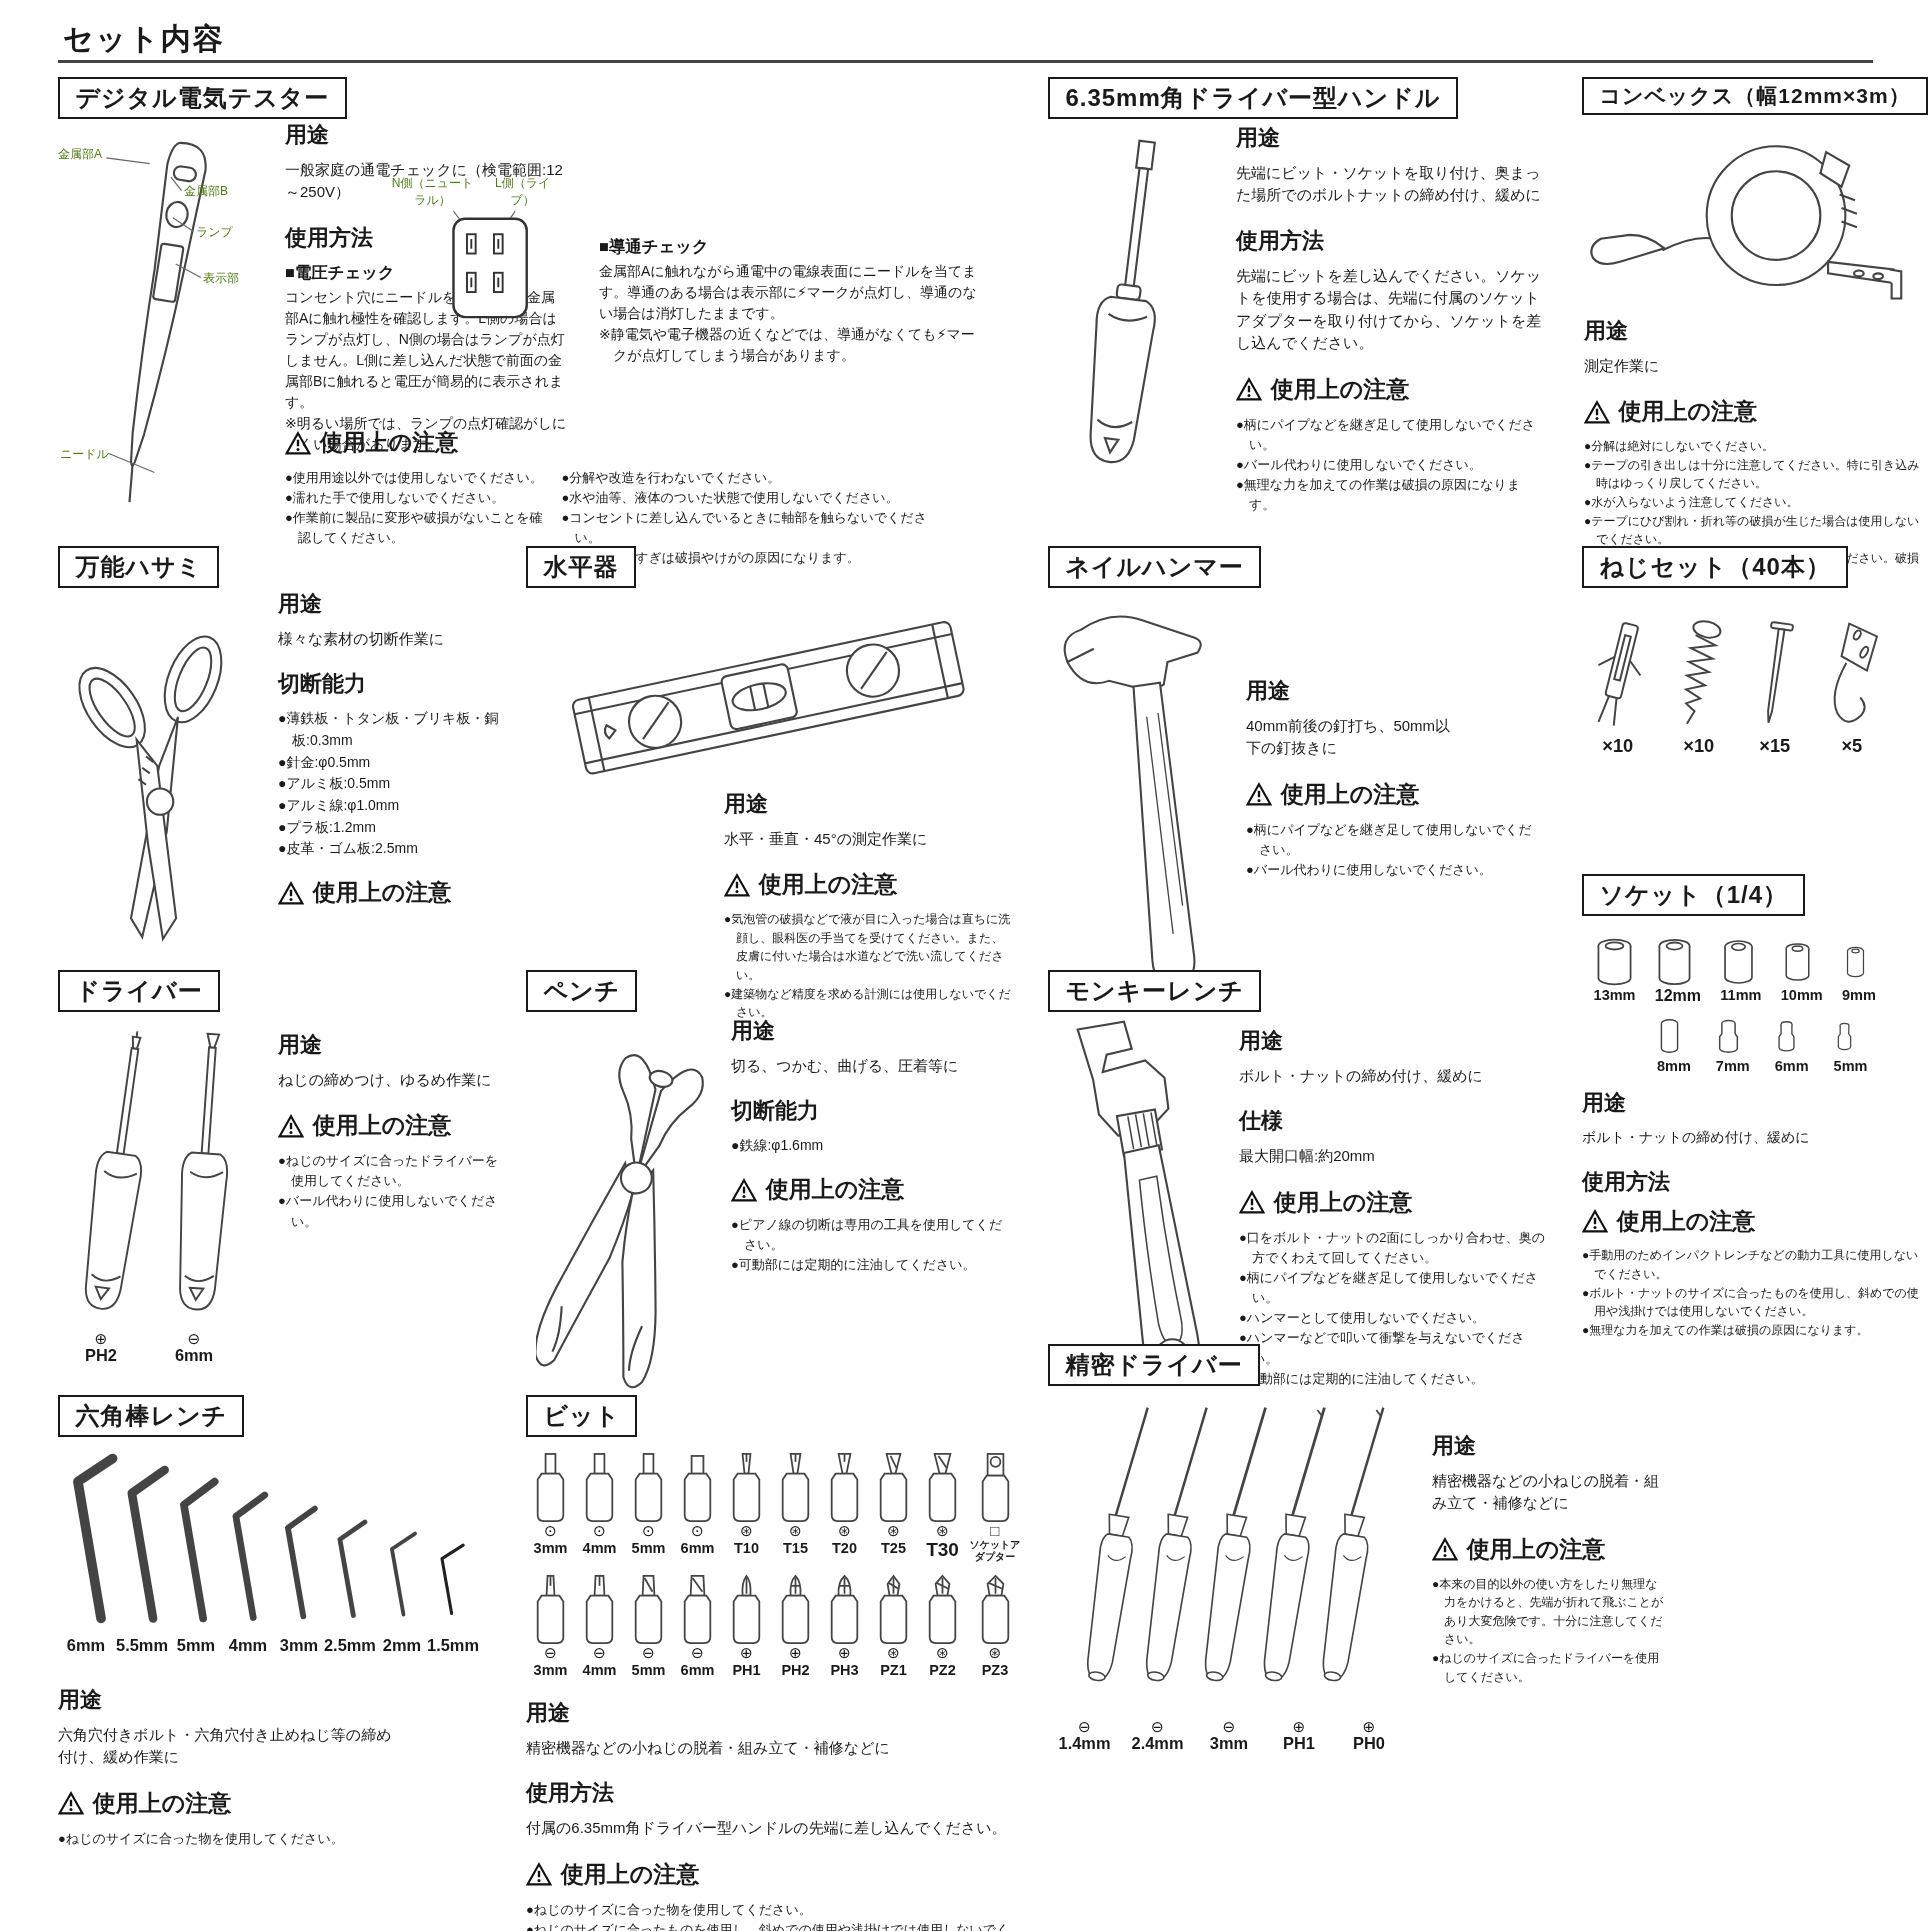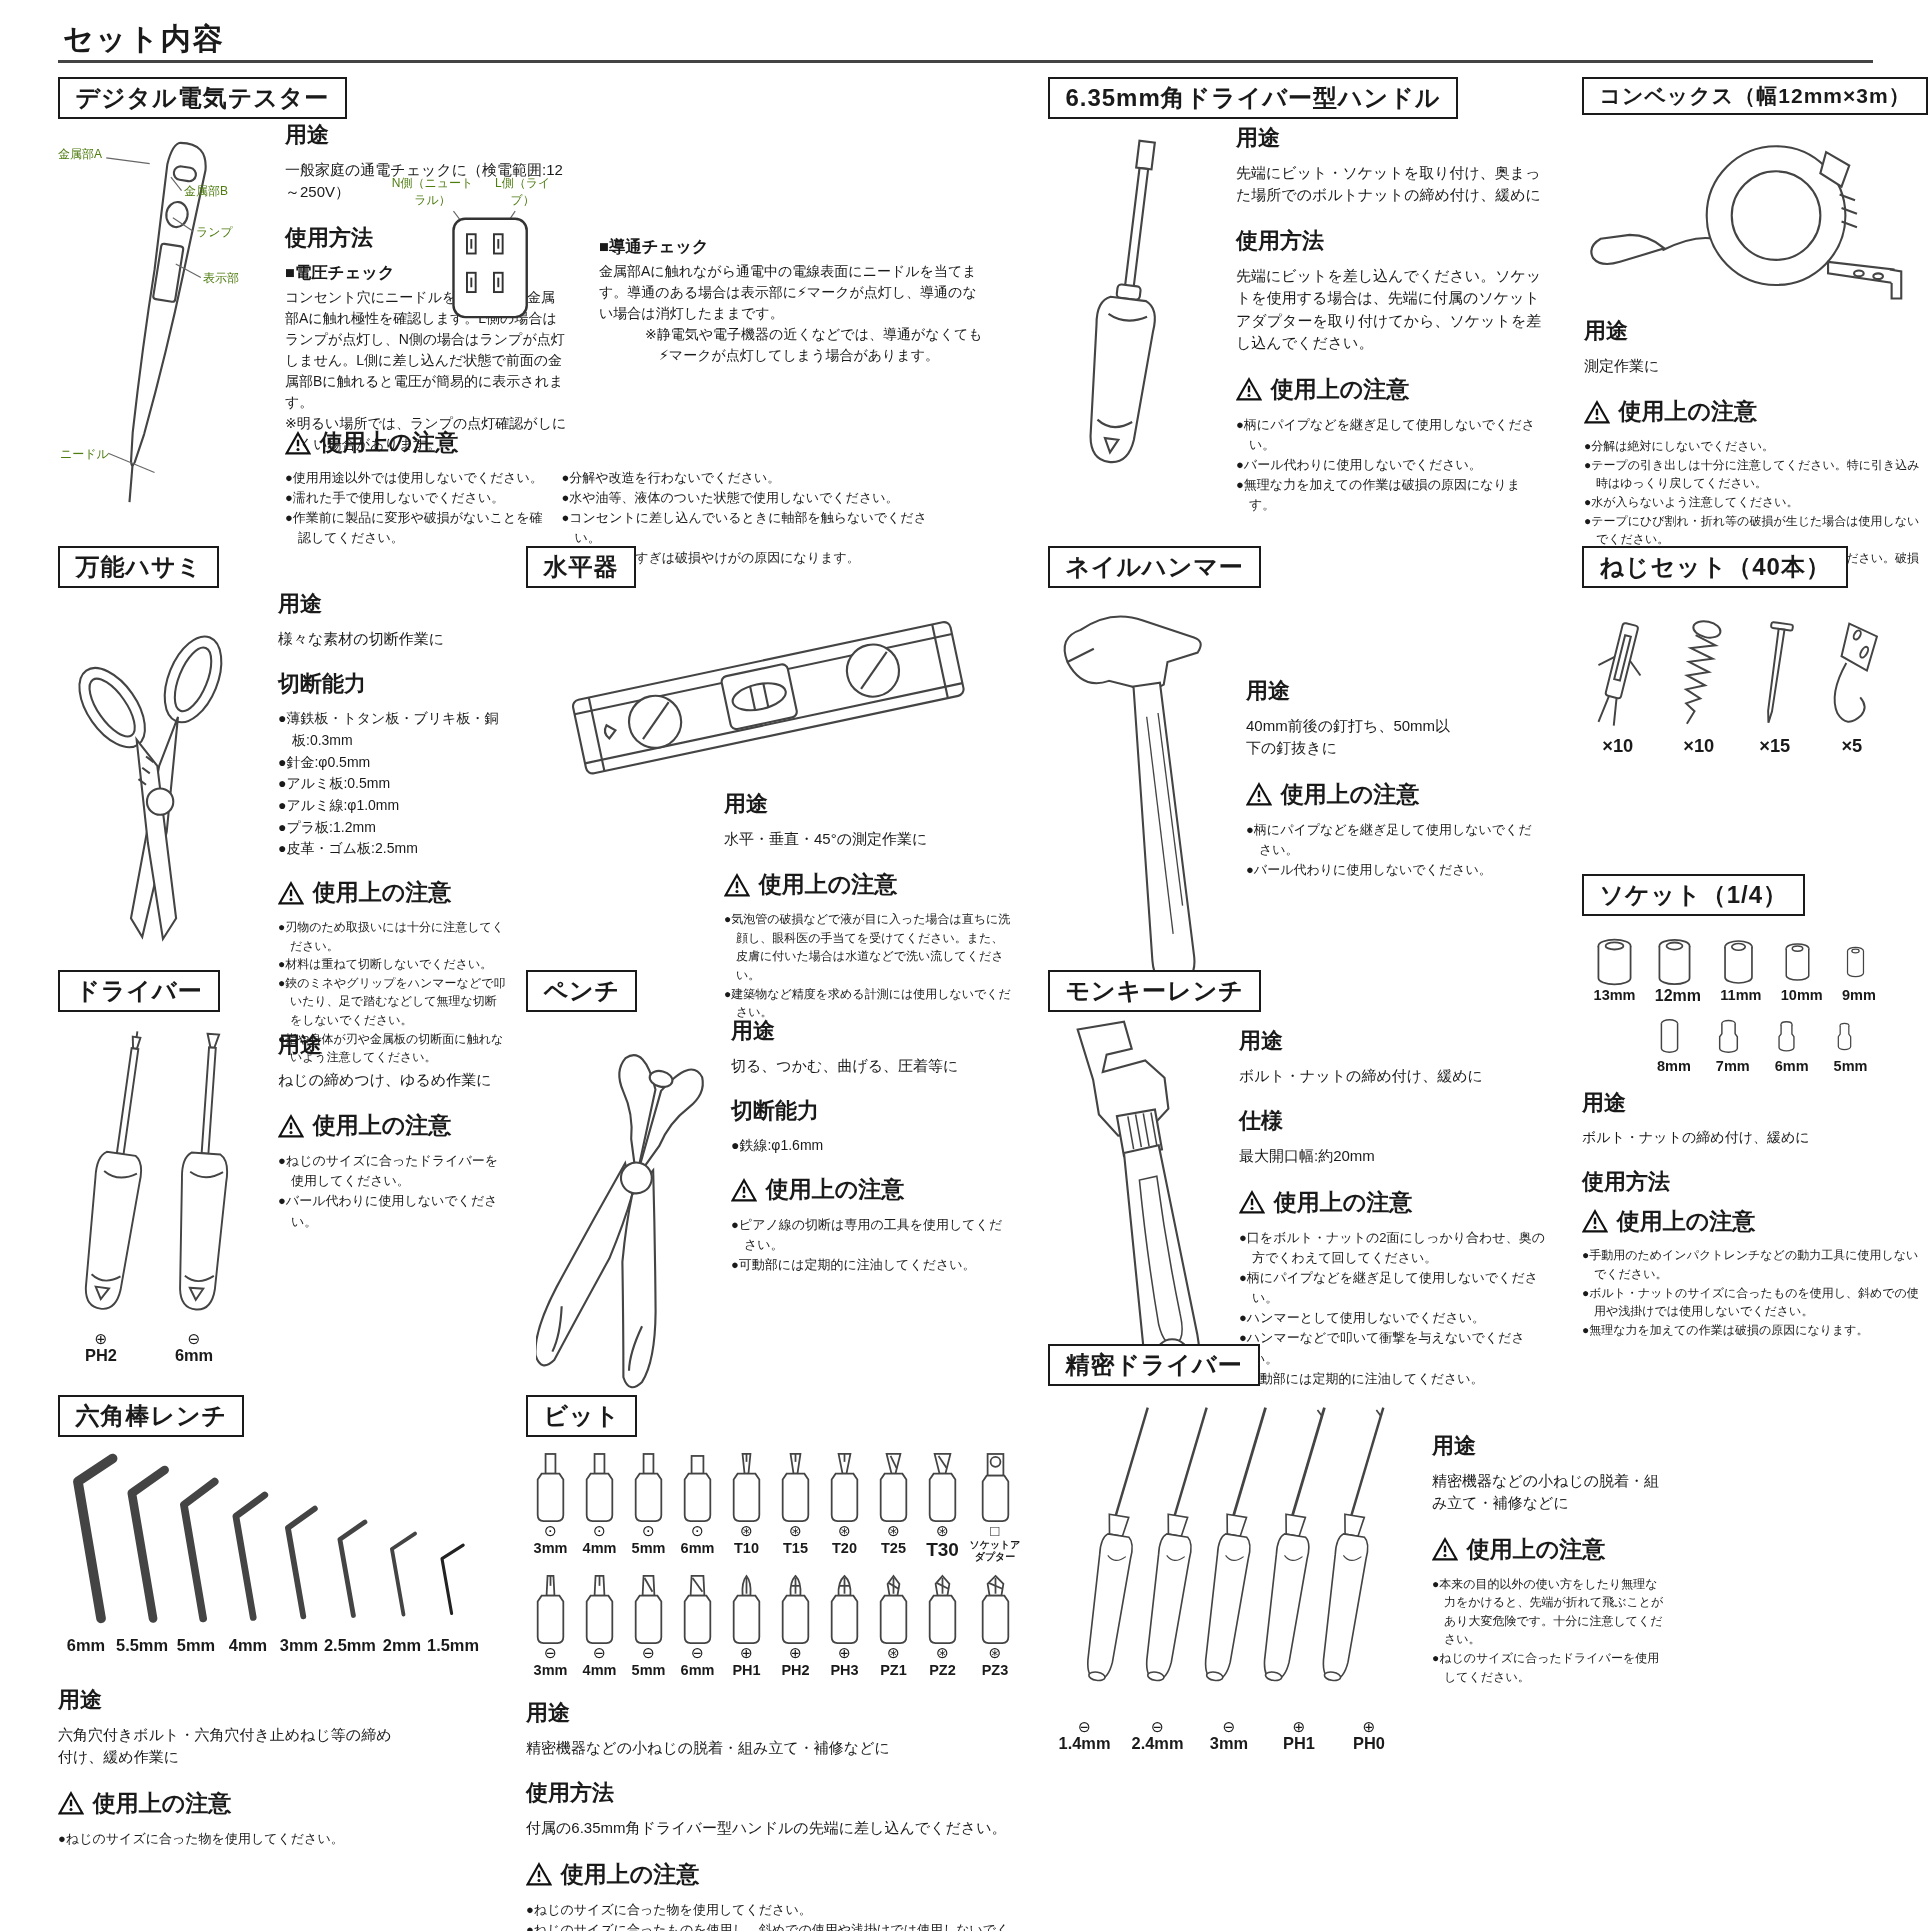--- a/index.html
+++ b/index.html
@@ -86,21 +86,21 @@
         <rect x="28" y="66" width="9" height="20" fill="#fff" stroke="#333" stroke-width="2"></rect>
         <rect x="56" y="66" width="9" height="20" fill="#fff" stroke="#333" stroke-width="2"></rect>
         <line x1="32.5" y1="71" x2="32.5" y2="81" stroke="#333" stroke-width="2"></line>
         <line x1="60.5" y1="71" x2="60.5" y2="81" stroke="#333" stroke-width="2"></line>
       </svg>
     </div>
 
     <div class="abs" style="left:541px;top:159px;width:386px;">
       <div class="sh">■導通チェック</div>
       <div class="f14" style="line-height:1.5;">金属部Aに触れながら通電中の電線表面にニードルを当てます。導通のある場合は表示部に⚡マークが点灯し、導通のない場合は消灯したままです。</div>
-      <div class="f14" style="line-height:1.5;text-indent:-1em;padding-left:1em;margin-left:46px;">※静電気や電子機器の近くなどでは、導通がなくても⚡マークが点灯してしまう場合があります。</div>
+      <div class="f14" style="line-height:1.5;text-indent:-1em;padding-left:1em;">※静電気や電子機器の近くなどでは、導通がなくても⚡マークが点灯してしまう場合があります。</div>
     </div>
 
     <div class="abs" style="left:227px;top:350px;width:657px;">
       <div class="hc warn">
         <svg width="26" height="24" viewBox="0 0 24 22">
             <path d="M12 2 L22.5 20.5 H1.5 Z" fill="none" stroke="#111" stroke-width="2"></path>
             <line x1="12" y1="8" x2="12" y2="14" stroke="#111" stroke-width="2.2"></line>
             <circle cx="12" cy="17" r="1.4" fill="#111"></circle>
           </svg>
         <span>使用上の注意</span>
@@ -224,26 +224,20 @@
         <div>●プラ板:1.2mm</div>
         <div>●皮革・ゴム板:2.5mm</div>
       </div>
       <div class="hc warn">
         <svg width="26" height="24" viewBox="0 0 24 22">
             <path d="M12 2 L22.5 20.5 H1.5 Z" fill="none" stroke="#111" stroke-width="2"></path>
             <line x1="12" y1="8" x2="12" y2="14" stroke="#111" stroke-width="2.2"></line>
             <circle cx="12" cy="17" r="1.4" fill="#111"></circle>
           </svg>
         <span>使用上の注意</span>
-      </div>
-      <div class="bl f12">
-        <div>●刃物のため取扱いには十分に注意してください。</div>
-        <div>●材料は重ねて切断しないでください。</div>
-        <div>●鋏のミネやグリップをハンマーなどで叩いたり、足で踏むなどして無理な切断をしないでください。</div>
-        <div>●指や身体が刃や金属板の切断面に触れないよう注意してください。</div>
       </div>
     </div>
   </div>
 
   <div class="sec" style="left:526px;top:546px;width:488px;height:406px;">
     <div class="box">水平器</div>
     <div class="abs" style="left:9.7px;top:37px;">
       <svg width="463" height="222" viewBox="0 0 480 230">
         <g transform="rotate(-12 240 115)" stroke="#444" stroke-width="2.2" fill="#fff">
           <rect x="40" y="80" width="400" height="78" rx="7"></rect>

